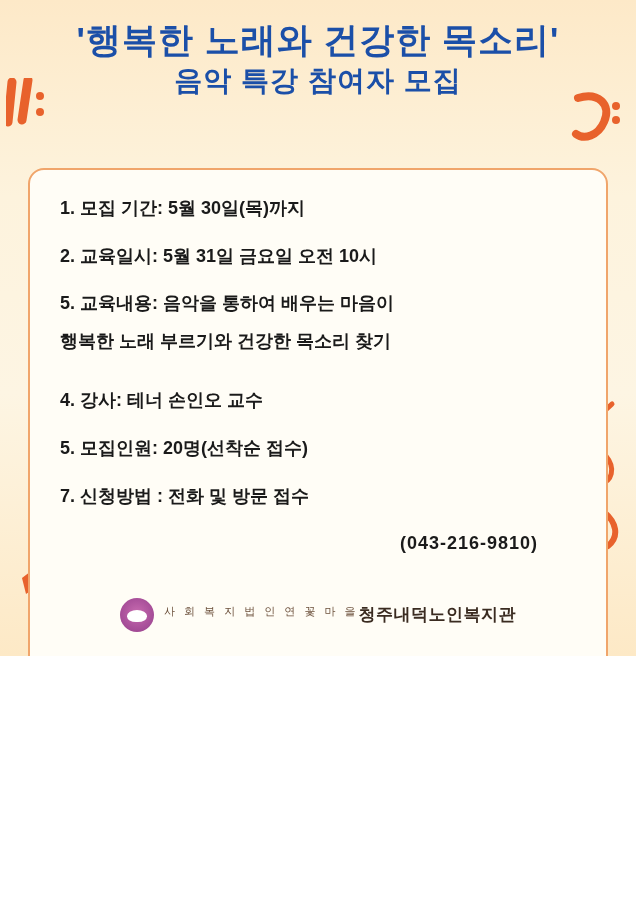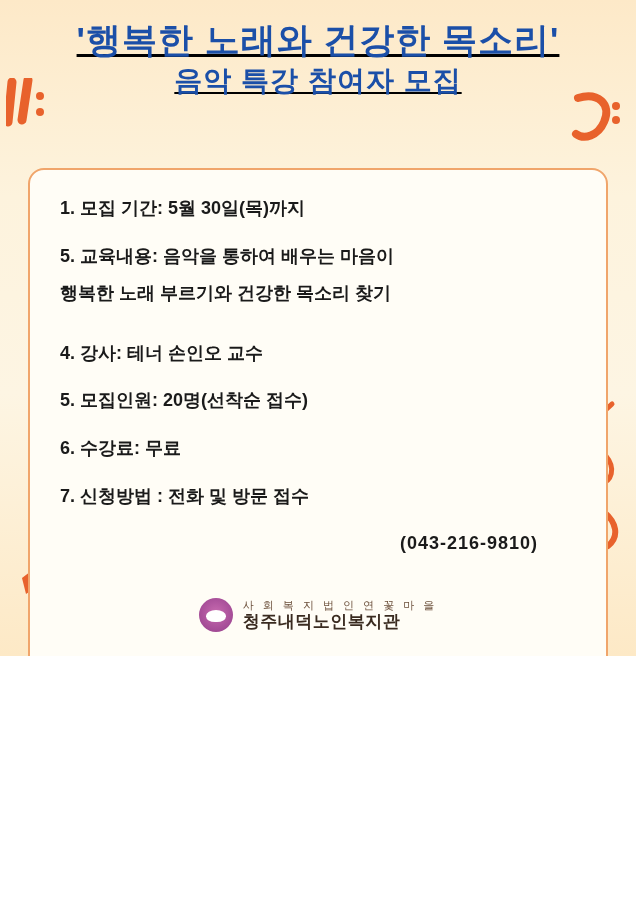--- a/index.html
+++ b/index.html
@@ -13,21 +13,20 @@
     background: #ffffff;
     overflow: hidden;
   }
   .poster {
     position: relative;
     width: 636px;
     height: 656px;
     background: linear-gradient(180deg, #fde9c8 0%, #fdf3dd 30%, #fdf5e3 60%, #fde9c6 100%);
     box-sizing: border-box;
     overflow: hidden;
-    text-decoration: underline;
   }
   
   .deco {
     position: absolute;
     pointer-events: none;
   }
   .deco-left-stripes {
     left: 6px;
     top: 78px;
     width: 54px;
@@ -131,21 +130,21 @@
     left: 50%;
     top: 52%;
     transform: translate(-50%, -50%);
     width: 20px;
     height: 12px;
     background: #ffffff;
     border-radius: 50% 50% 45% 45%;
   }
   .logo-text {
     display: flex;
-    flex-direction: column;
+    flex-direction: row;
     line-height: 1.15;
   }
   .logo-sub {
     font-size: 11px;
     color: #6b4f3a;
     letter-spacing: 3px;
   }
   .logo-main {
     font-size: 17px;
     font-weight: bold;
@@ -185,25 +184,25 @@
     <ellipse cx="34" cy="86" rx="15" ry="11" fill="#e8622c" transform="rotate(-18 34 86)"></ellipse>
   </svg>
 
   <div class="title-block">
     <div class="title-line l1">'행복한 노래와 건강한 목소리'</div>
     <div class="title-line l2">음악 특강 참여자 모집</div>
   </div>
 
   <div class="card">
     <div class="item">1. 모집 기간: 5월 30일(목)까지</div>
+    <div class="item">2. 교육일시: 5월 31일 금요일 오전 10시</div>
     <div class="item">5. 교육내용: 음악을 통하여 배우는 마음이</div>
     <div class="item cont">행복한 노래 부르기와 건강한 목소리 찾기</div>
     <div class="item">4. 강사: 테너 손인오 교수</div>
     <div class="item">5. 모집인원: 20명(선착순 접수)</div>
-    <div class="item">6. 수강료: 무료</div>
     <div class="item">7. 신청방법 : 전화 및 방문 접수</div>
     <div class="item phone">(043-216-9810)</div>
   </div>
 
   <div class="footer">
     <div class="logo-mark"></div>
     <div class="logo-text">
       <span class="logo-sub">사 회 복 지 법 인  연 꽃 마 을</span>
       <span class="logo-main">청주내덕노인복지관</span>
     </div>

